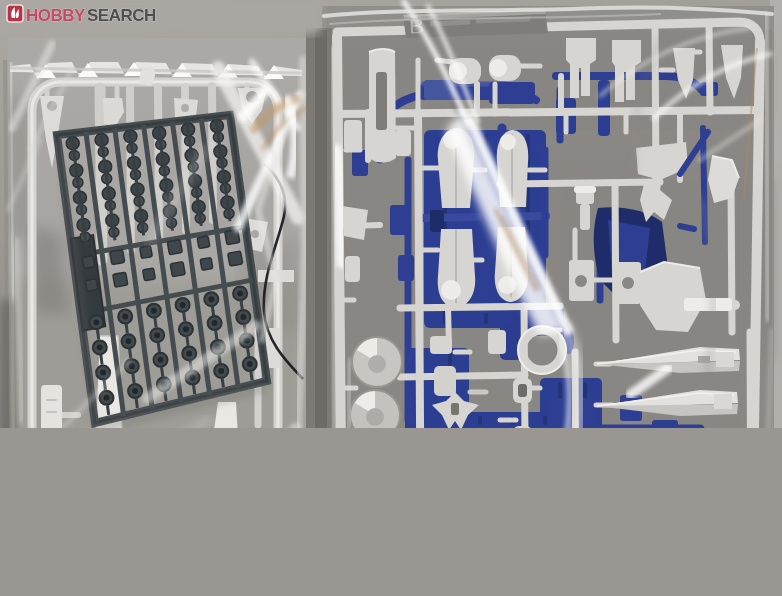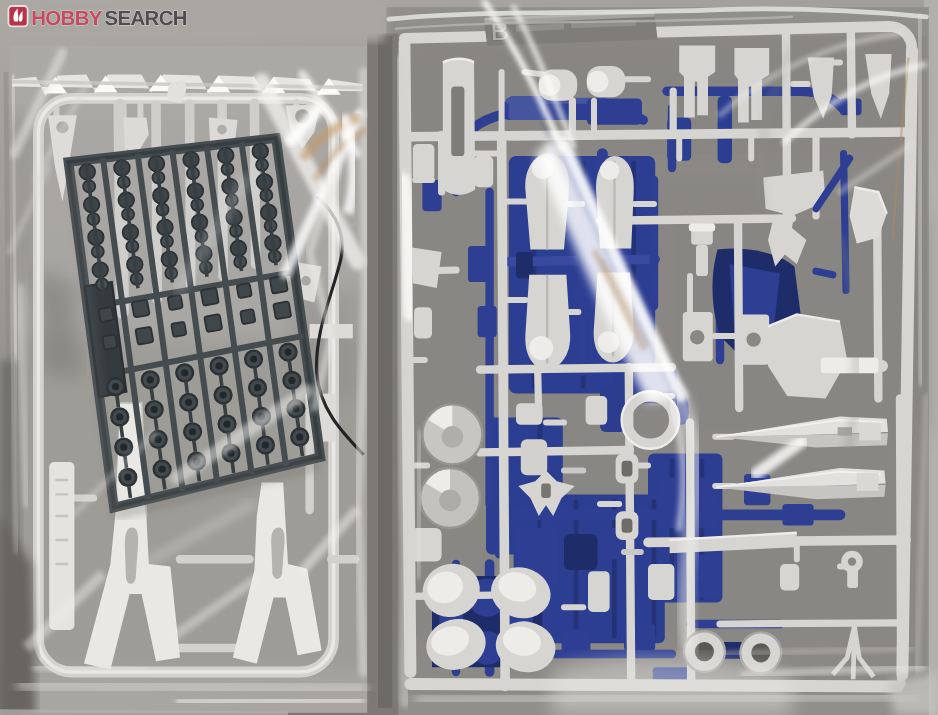--- a/index.html
+++ b/index.html
@@ -1,16 +1,16 @@
 <!DOCTYPE html>
 <html><head>
 <meta charset="utf-8">
 <style>
 html,body{margin:0;padding:0;background:#9a9792;}
-#stage{width:782px;height:596px;position:relative;overflow:hidden;font-family:"Liberation Sans", sans-serif;}
+#stage{width:782px;height:428px;position:relative;overflow:hidden;font-family:"Liberation Sans", sans-serif;}
 </style>
 </head>
 <body>
 <div id="stage">
 <svg width="782" height="596" viewBox="0 0 782 596" xmlns="http://www.w3.org/2000/svg">
 <defs>
 <linearGradient id="bgGrad" x1="0" y1="0" x2="0.25" y2="1">
  <stop offset="0" stop-color="#aca9a4"></stop>
  <stop offset="0.5" stop-color="#96938e"></stop>
  <stop offset="1" stop-color="#7c7974"></stop>

